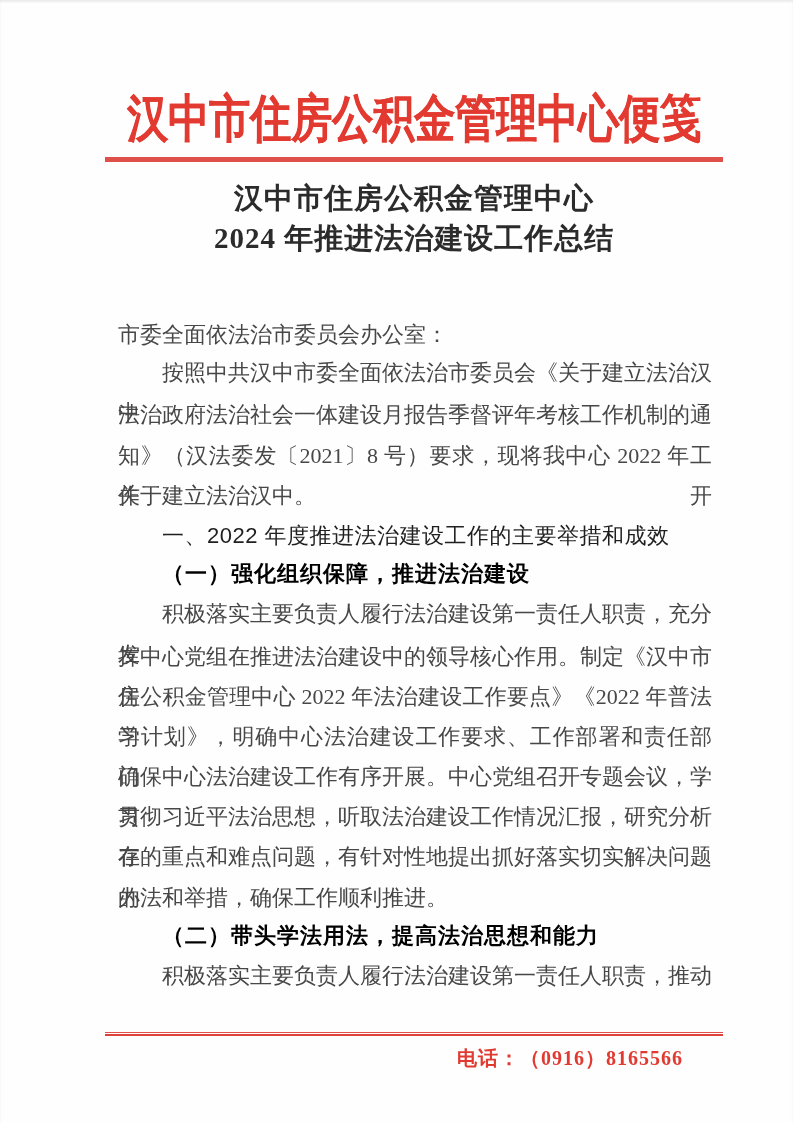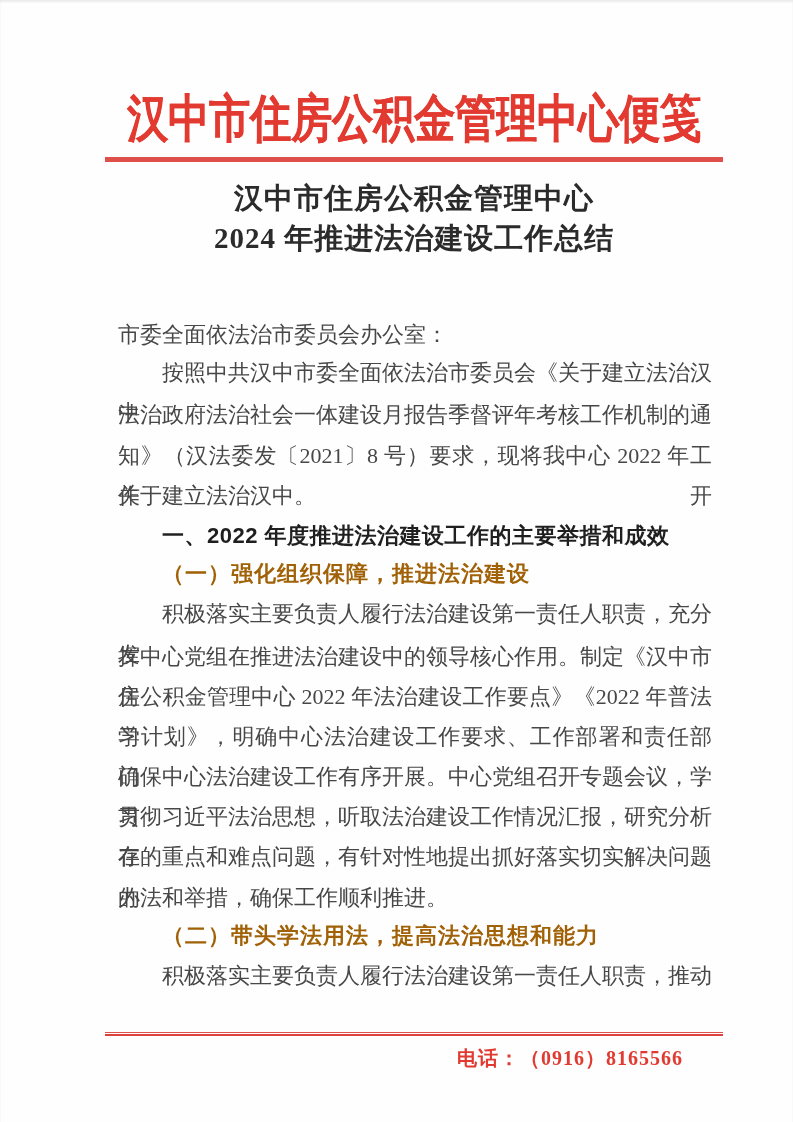--- a/index.html
+++ b/index.html
@@ -71,27 +71,27 @@
     overflow:visible;
   }
   .bline.justify {
     white-space:normal;
     text-align:justify;
     text-align-last:justify;
   }
   .bline.indent { text-indent:44px;font-family:Liberation Mono, monospace; }
   .bline.h-hei {
     font-family:"Liberation Sans","DejaVu Sans",sans-serif;
-    font-weight:bold;
+    font-weight:normal;
     color:#1f1f1f;
     letter-spacing:0.5px;
   }
   .bline.h-kai {
     font-weight:bold;
-    color:#a16207;
+    color:#000000;
     letter-spacing:1px;
   }
   
   .rule-foot {
     position:absolute;
     top:1032px; left:0; width:100%;
     height:4px;
     border-top:1.5px solid #e0504a;
     border-bottom:2.5px solid #dd423c;
   }

